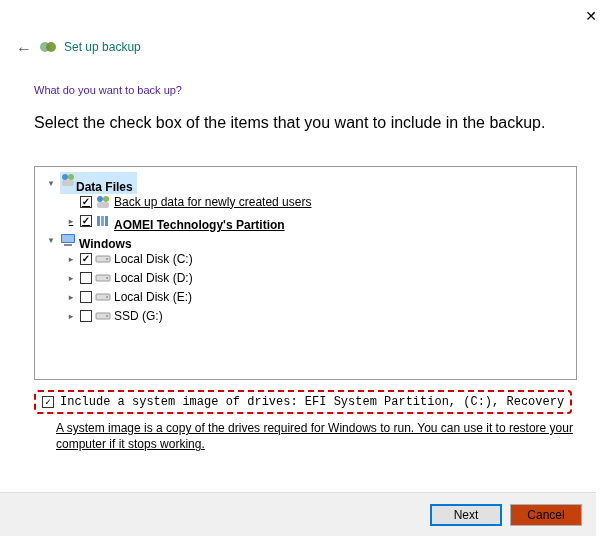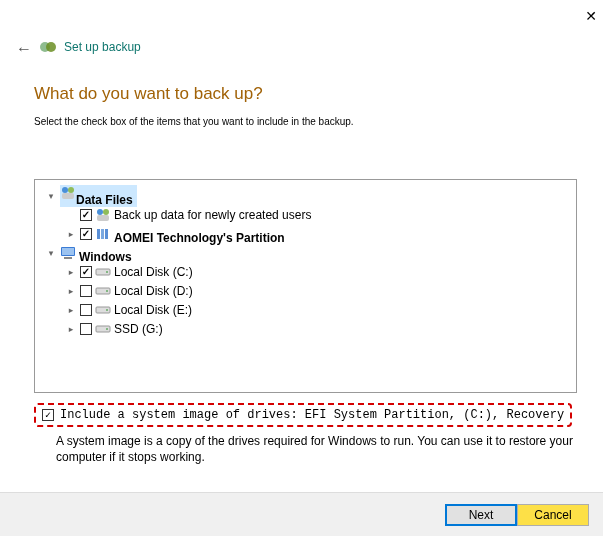--- a/index.html
+++ b/index.html
@@ -40,29 +40,29 @@
   display: inline-block;
 }
 .header-title {
   font-size: 12px;
   color: #0f766e;
 }
 .content {
   padding: 28px 34px 0 34px;
 }
 .main-heading {
-  color: #a16207;
-  font-size: 17px;
+  color: #4c1d95;
+  font-size: 11px;
   font-weight: normal;
-  margin-bottom: 12px;
+  margin-bottom: 18px;
 }
 .instruction {
-  font-size: 10px;
+  font-size: 16px;
   color: #000;
-  margin-bottom: 52px;
+  margin-bottom: 34px;
 }
 .tree-box {
   border: 1px solid #999;
   height: 214px;
   padding: 6px 4px;
   overflow: auto;
   background: #fff;
 }
 .tree-row {
   display: flex;
@@ -96,21 +96,21 @@
   width: 16px;
   height: 16px;
   display: inline-flex;
   align-items: center;
   justify-content: center;
 }
 .tree-label { font-size: 12px; }
 .bold { font-weight: bold; margin-top: 8px; }
 .selected-row { background: #cce8ff; display: inline-flex; padding-right:4px;}
 .lvl1 { padding-left: 6px; }
-.lvl2 { padding-left: 26px; }
+.lvl2 { padding-left: 26px; text-decoration: underline; }
 .lvl3 { padding-left: 26px; }
 .highlight-box {
   border: 2px dashed #d40000;
   border-radius: 4px;
   padding: 3px 6px;
   margin-top: 10px;
   display: inline-flex;
   align-items: center;
   gap: 6px;
   font-family: Liberation Mono, monospace;
@@ -124,39 +124,41 @@
   justify-content: center;
   font-size: 10px;
 }
 .sysimg-chk::after { content: "✓"; color: #000; font-weight: bold; }
 .desc {
   font-size: 12px;
   color: #000;
   margin-top: 6px;
   padding-left: 22px;
   line-height: 1.35;
+  text-decoration: underline;
 }
 .footer {
   position: absolute;
   bottom: 0;
   left: 0;
-  right: 8px;
+  right: 15px;
   height: 44px;
   background: #f0f0f0;
   border-top: 1px solid #ddd;
   display: flex;
   justify-content: flex-end;
   align-items: center;
+  gap: 8px;
   padding-right: 14px;
 }
 .btn {
   min-width: 72px;
   height: 22px;
   border: 1px solid #adadad;
-  background: #fde047;
+  background: #c2410c;
   font-size: 12px;
   font-family: inherit;
   cursor: pointer;
 }
 .btn.primary {
   border: 2px solid #0078d7;
   background: #e1e1e1;
 }
 </style>
 </head>

